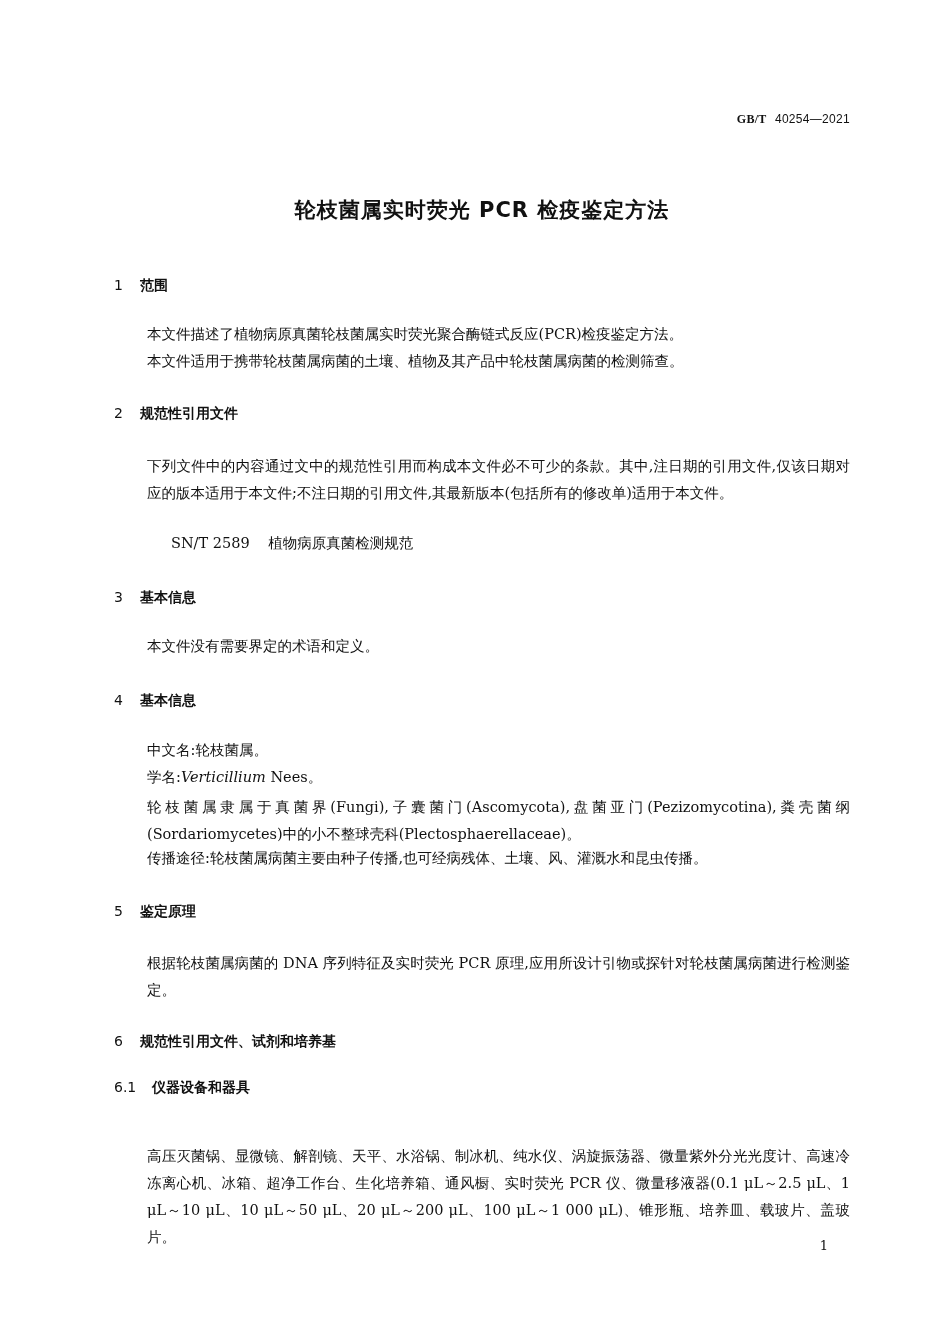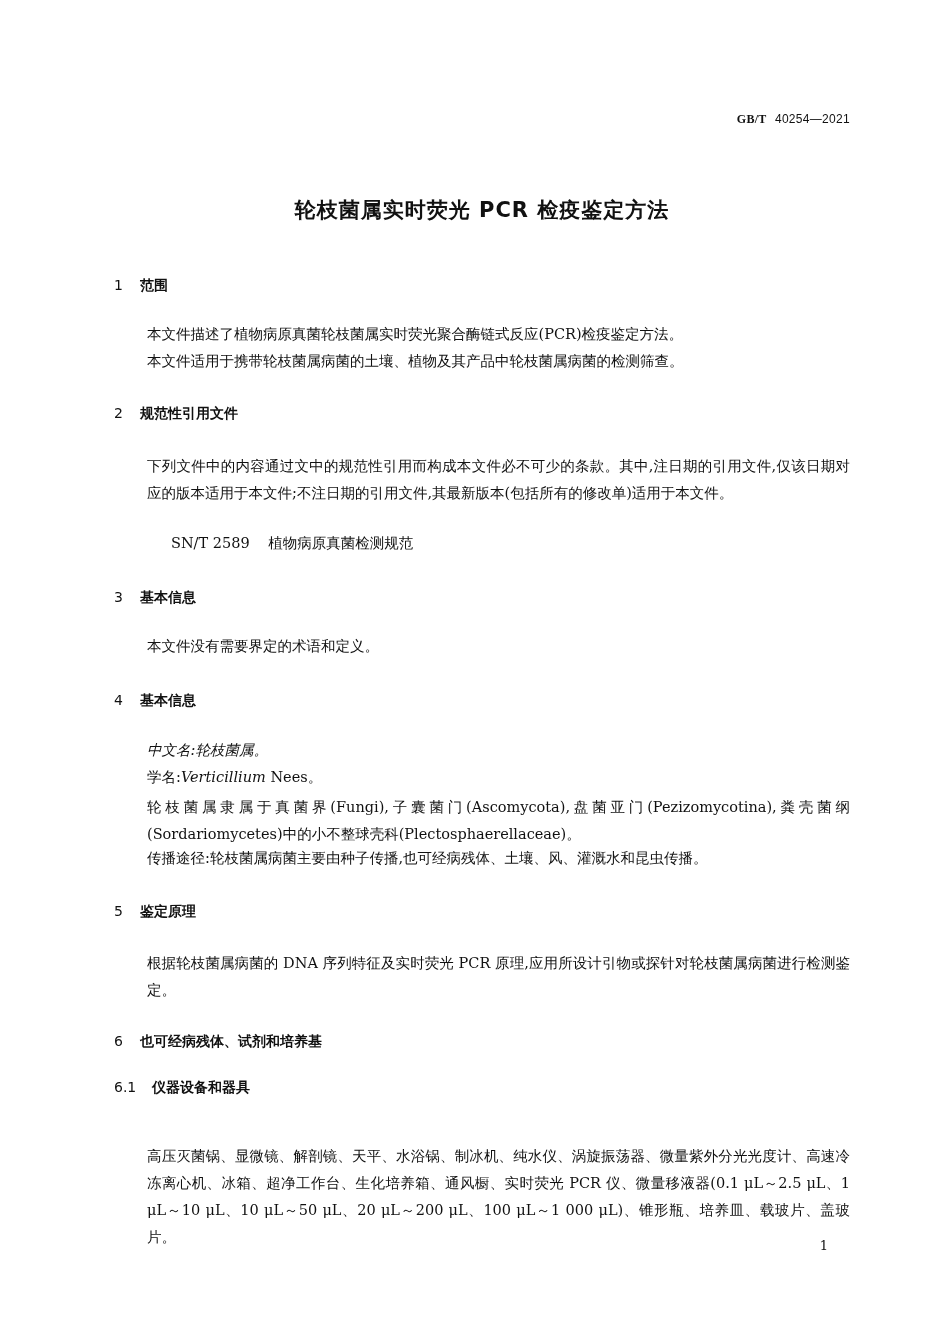--- a/index.html
+++ b/index.html
@@ -45,38 +45,38 @@
 </div>
 
 <div class="h" style="top:589px;">
   <span class="n" style="width:26px;">3</span><span>基本信息</span>
 </div>
 <div class="line" style="top:637px;text-align:right;">本文件没有需要界定的术语和定义。</div>
 
 <div class="h" style="top:692px;">
   <span class="n" style="width:26px;">4</span><span>基本信息</span>
 </div>
-<div class="line" style="top:741px;font-style:italic;">中文名:轮枝菌属。</div>
+<div class="line" style="top:741px;">中文名:轮枝菌属。</div>
 <div class="line" style="top:768px;">
   <span>学名:</span><i>Verticillium</i><span> Nees。</span>
 </div>
 <div class="p" style="top:794px;">
   <div class="ind">轮枝菌属隶属于真菌界(Fungi),子囊菌门(Ascomycota),盘菌亚门(Pezizomycotina),粪壳菌纲(Sordariomycetes)中的小不整球壳科(Plectosphaerellaceae)。</div>
 </div>
 <div class="line" style="top:849px;">传播途径:轮枝菌属病菌主要由种子传播,也可经病残体、土壤、风、灌溉水和昆虫传播。</div>
 
 <div class="h" style="top:903px;">
   <span class="n" style="width:26px;">5</span><span>鉴定原理</span>
 </div>
 <div class="p" style="top:950px;">
   <div class="ind">根据轮枝菌属病菌的 DNA 序列特征及实时荧光 PCR 原理,应用所设计引物或探针对轮枝菌属病菌进行检测鉴定。</div>
 </div>
 
 <div class="h" style="top:1033px;">
-  <span class="n" style="width:26px;">6</span><span>也可经病残体、试剂和培养基</span>
+  <span class="n" style="width:26px;">6</span><span>规范性引用文件、试剂和培养基</span>
 </div>
 
 <div class="h" style="top:1079px;">
   <span class="n" style="width:38px;">6.1</span><span>仪器设备和器具</span>
 </div>
 <div class="p" style="top:1143px;">
   <div class="ind">高压灭菌锅、显微镜、解剖镜、天平、水浴锅、制冰机、纯水仪、涡旋振荡器、微量紫外分光光度计、高速冷冻离心机、冰箱、超净工作台、生化培养箱、通风橱、实时荧光 PCR 仪、微量移液器(0.1 μL～2.5 μL、1 μL～10 μL、10 μL～50 μL、20 μL～200 μL、100 μL～1 000 μL)、锥形瓶、培养皿、载玻片、盖玻片。</div>
 </div>
 
 <div class="pageno">1</div>

